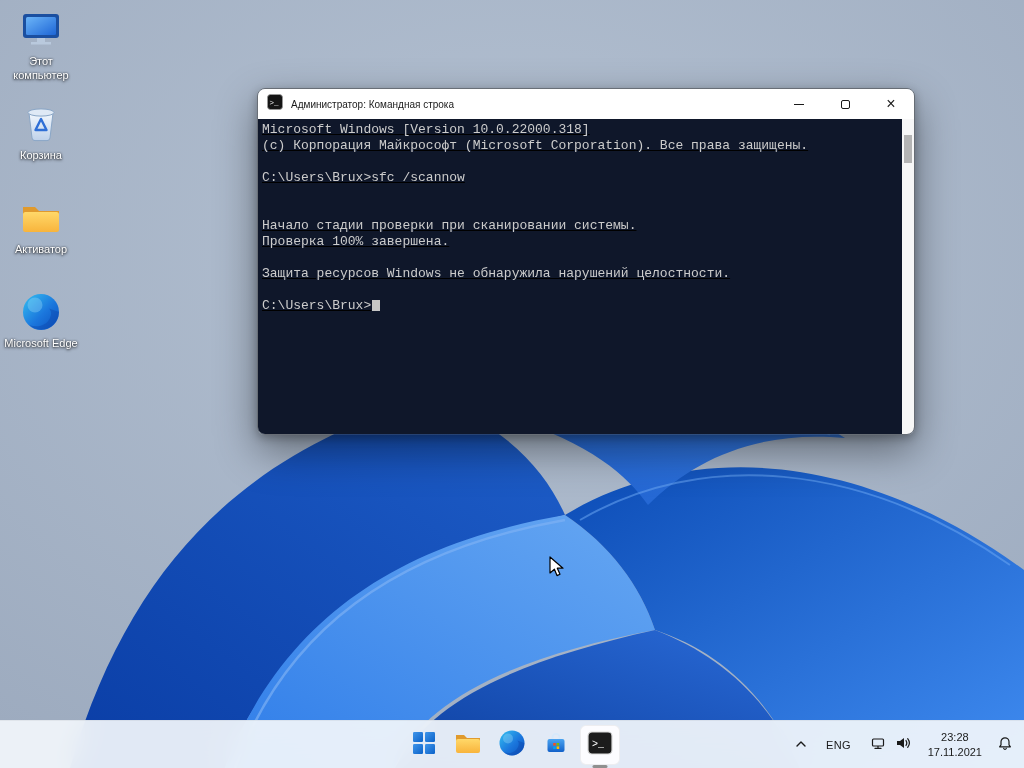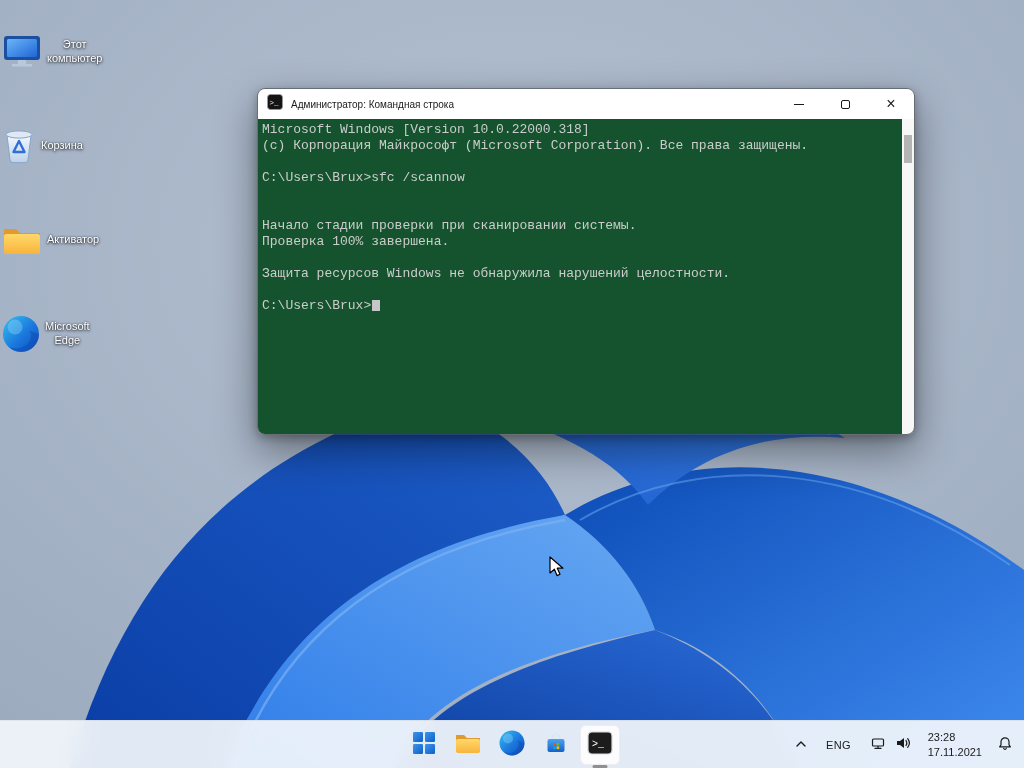--- a/index.html
+++ b/index.html
@@ -3,39 +3,39 @@
 <meta charset="utf-8">
 <style>
   * { margin:0; padding:0; box-sizing:border-box; }
   html,body { width:1024px; height:768px; overflow:hidden; }
   body { position:relative; font-family:"Liberation Sans", sans-serif; background:#a9b7c9; }
 
   .wallpaper { position:absolute; inset:0; }
 
   
   .desktop-icons { position:absolute; left:2px; top:10px; width:78px; display:flex; flex-direction:column; gap:10px; }
-  .dicon { height:84px; display:flex; flex-direction:row; align-items:center; gap:5px; cursor:default; }
+  .dicon { height:84px; display:flex; flex-direction:column; align-items:center; gap:5px; cursor:default; }
   .dicon .ic { width:42px; height:40px; display:flex; align-items:center; justify-content:center; }
   .dicon .lbl { font-size:11px; color:#fff; text-align:center; line-height:1.25;
                 text-shadow:0 1px 3px rgba(0,0,0,.85), 0 0 2px rgba(0,0,0,.55); max-width:74px; }
 
   
   .cmd-window { position:absolute; left:257px; top:88px; width:658px; height:347px;
                 border-radius:8px; overflow:hidden; display:flex; flex-direction:column;
                 border:1px solid rgba(50,50,50,.55);
                 box-shadow:0 16px 42px rgba(0,0,0,.42), 0 3px 10px rgba(0,0,0,.28); }
   .titlebar { height:30px; background:#ffffff; display:flex; align-items:center; padding-left:9px; gap:8px; flex:0 0 auto; }
   .titlebar .title { font-size:10px; color:#1a1a1a; }
   .win-controls { margin-left:auto; display:flex; height:100%; }
   .wc { width:46px; height:100%; display:flex; align-items:center; justify-content:center; color:#1a1a1a; }
   .wc-min-glyph { display:block; width:10px; height:1px; background:#1a1a1a; }
   .wc-max-glyph { display:block; width:9px; height:9px; border:1px solid #1a1a1a; border-radius:2px; }
   .wc.close { font-size:16px; line-height:1; font-weight:400; }
 
-  .term { flex:1; background:#14532d; display:flex; min-height:0; }
+  .term { flex:1; background:#0f172a; display:flex; min-height:0;text-decoration:underline; }
   .term-text { flex:1; padding:3px 0 0 4px; font-family:"Liberation Mono","DejaVu Sans Mono",monospace;
                font-size:13px; color:#cccccc; overflow:hidden; }
   .tline { white-space:pre; min-height:16px; line-height:16px; }
   .cursor { display:inline-block; width:8px; height:11px; background:#c6c6c6; vertical-align:-2px; margin-left:1px; }
   .scrollbar { width:12px; background:#f7f7f7; position:relative; flex:0 0 auto; }
   .scroll-thumb { position:absolute; left:2px; right:2px; top:16px; height:28px; background:#b4b4b4; }
 
   
   .taskbar { position:absolute; left:0; right:0; bottom:0; height:48px;
              background:rgba(242,246,251,.93); border-top:1px solid rgba(0,0,0,.05); backdrop-filter:blur(12px); }
@@ -45,21 +45,21 @@
   .tb-btn.active { background:rgba(255,255,255,.88); box-shadow:inset 0 0 0 1px rgba(0,0,0,.06); }
   .pill { position:absolute; left:50%; transform:translateX(-50%); bottom:-3px; width:15px; height:3px;
           border-radius:2px; background:#8f8f8f; }
 
   .tb-right { position:absolute; right:4px; top:4px; height:40px; display:flex; align-items:center; }
   .tray-btn { height:40px; border-radius:6px; display:flex; align-items:center; justify-content:center;
               color:#1a1a1a; }
   .chevron-btn { width:30px; }
   .lang { font-size:11px; letter-spacing:.3px; padding:0 10px; }
   .sysicons { display:flex; gap:9px; padding:0 9px; align-items:center; }
-  .clock { font-size:11px; text-align:left; line-height:1.35; padding:0 8px; color:#1a1a1a; }
+  .clock { font-size:11px; text-align:center; line-height:1.35; padding:0 8px; color:#1a1a1a; }
   .bell-btn { padding:0 7px; }
 
   .mouse { position:absolute; left:549px; top:556px; pointer-events:none; z-index:50; }
 </style>
 </head>
 <body>
 
 <svg class="wallpaper" width="1024" height="768" viewBox="0 0 1024 768" aria-hidden="true">
   <defs>
     <radialGradient id="sky" cx="50%" cy="32%" r="80%">

